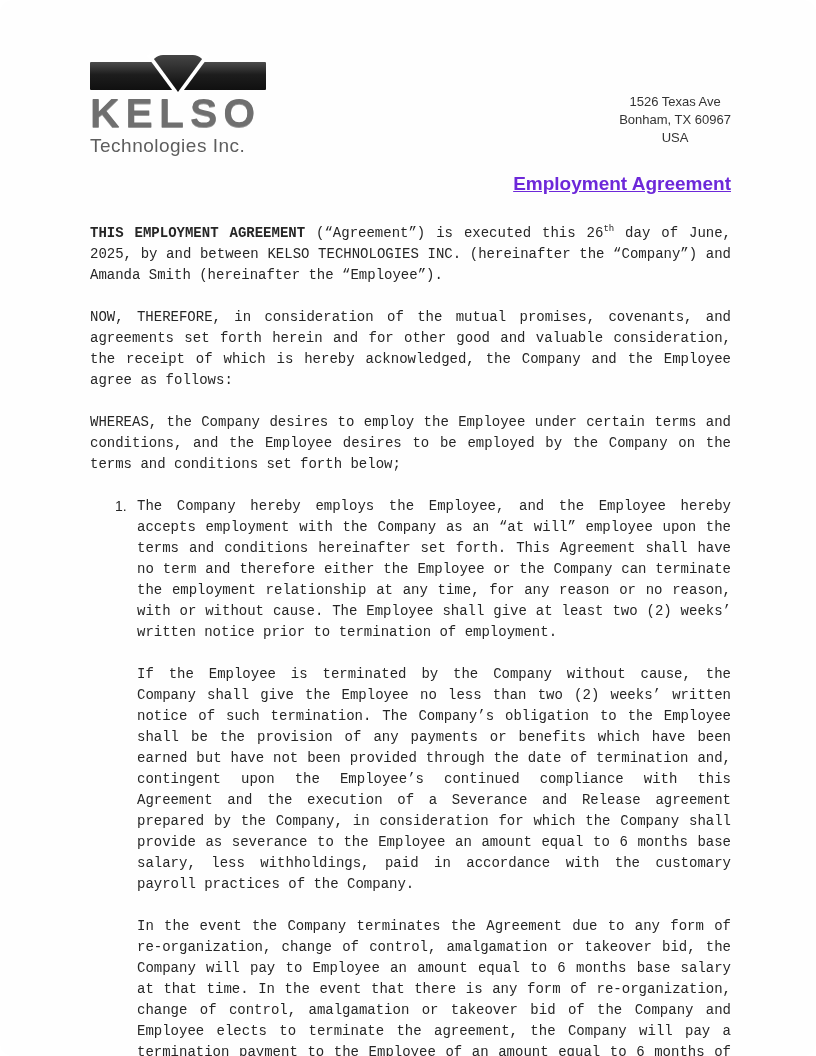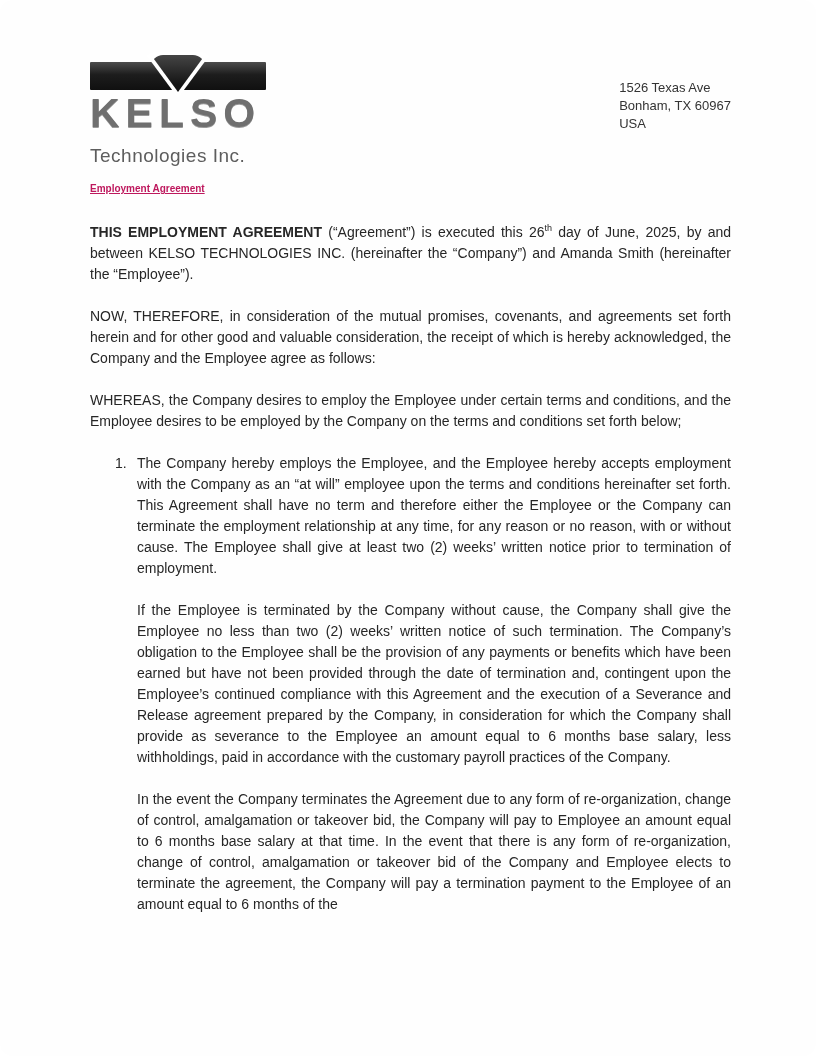--- a/index.html
+++ b/index.html
@@ -57,49 +57,50 @@
   .logo-brand {
     margin-top: 2px;
     font-size: 41px;
     line-height: 42px;
     font-weight: bold;
     letter-spacing: 6px;
     color: #6f6f6f;
     text-shadow: 0 1px 0 #9a9a9a;
   }
   .logo-sub {
-    margin-top: 11px;
+    margin-top: 1px;
     font-size: 19px;
     line-height: 22px;
     color: #5d5d5d;
     letter-spacing: 0.5px;
   }
   .address {
-    margin-top: 27px;
-    text-align: left;
+    margin-top: 41px;
+    text-align: center;
     font-size: 13px;
     line-height: 18px;
     color: #333333;
   }
   
   .doc-title {
     margin: 16px 0 28px 0;
-    text-align: left;
-    font-size: 10px;
+    text-align: right;
+    font-size: 19px;
     font-weight: bold;
     text-decoration: underline;
-    color: #be185d;
+    color: #6d28d9;
   }
   
   .body-text p {
     margin: 0 0 21px 0;
     font-size: 14px;
     line-height: 21px;
     text-align: justify;
     color: #262626;
+    font-family: Liberation Mono, monospace;
   }
   .intro sup {
     font-size: 9px;
     line-height: 0;
   }
   .numbered-list { margin-top: 10px; }
   .list-item { display: flex; }
   .list-num {
     flex: 0 0 22px;
     margin-left: 25px;

